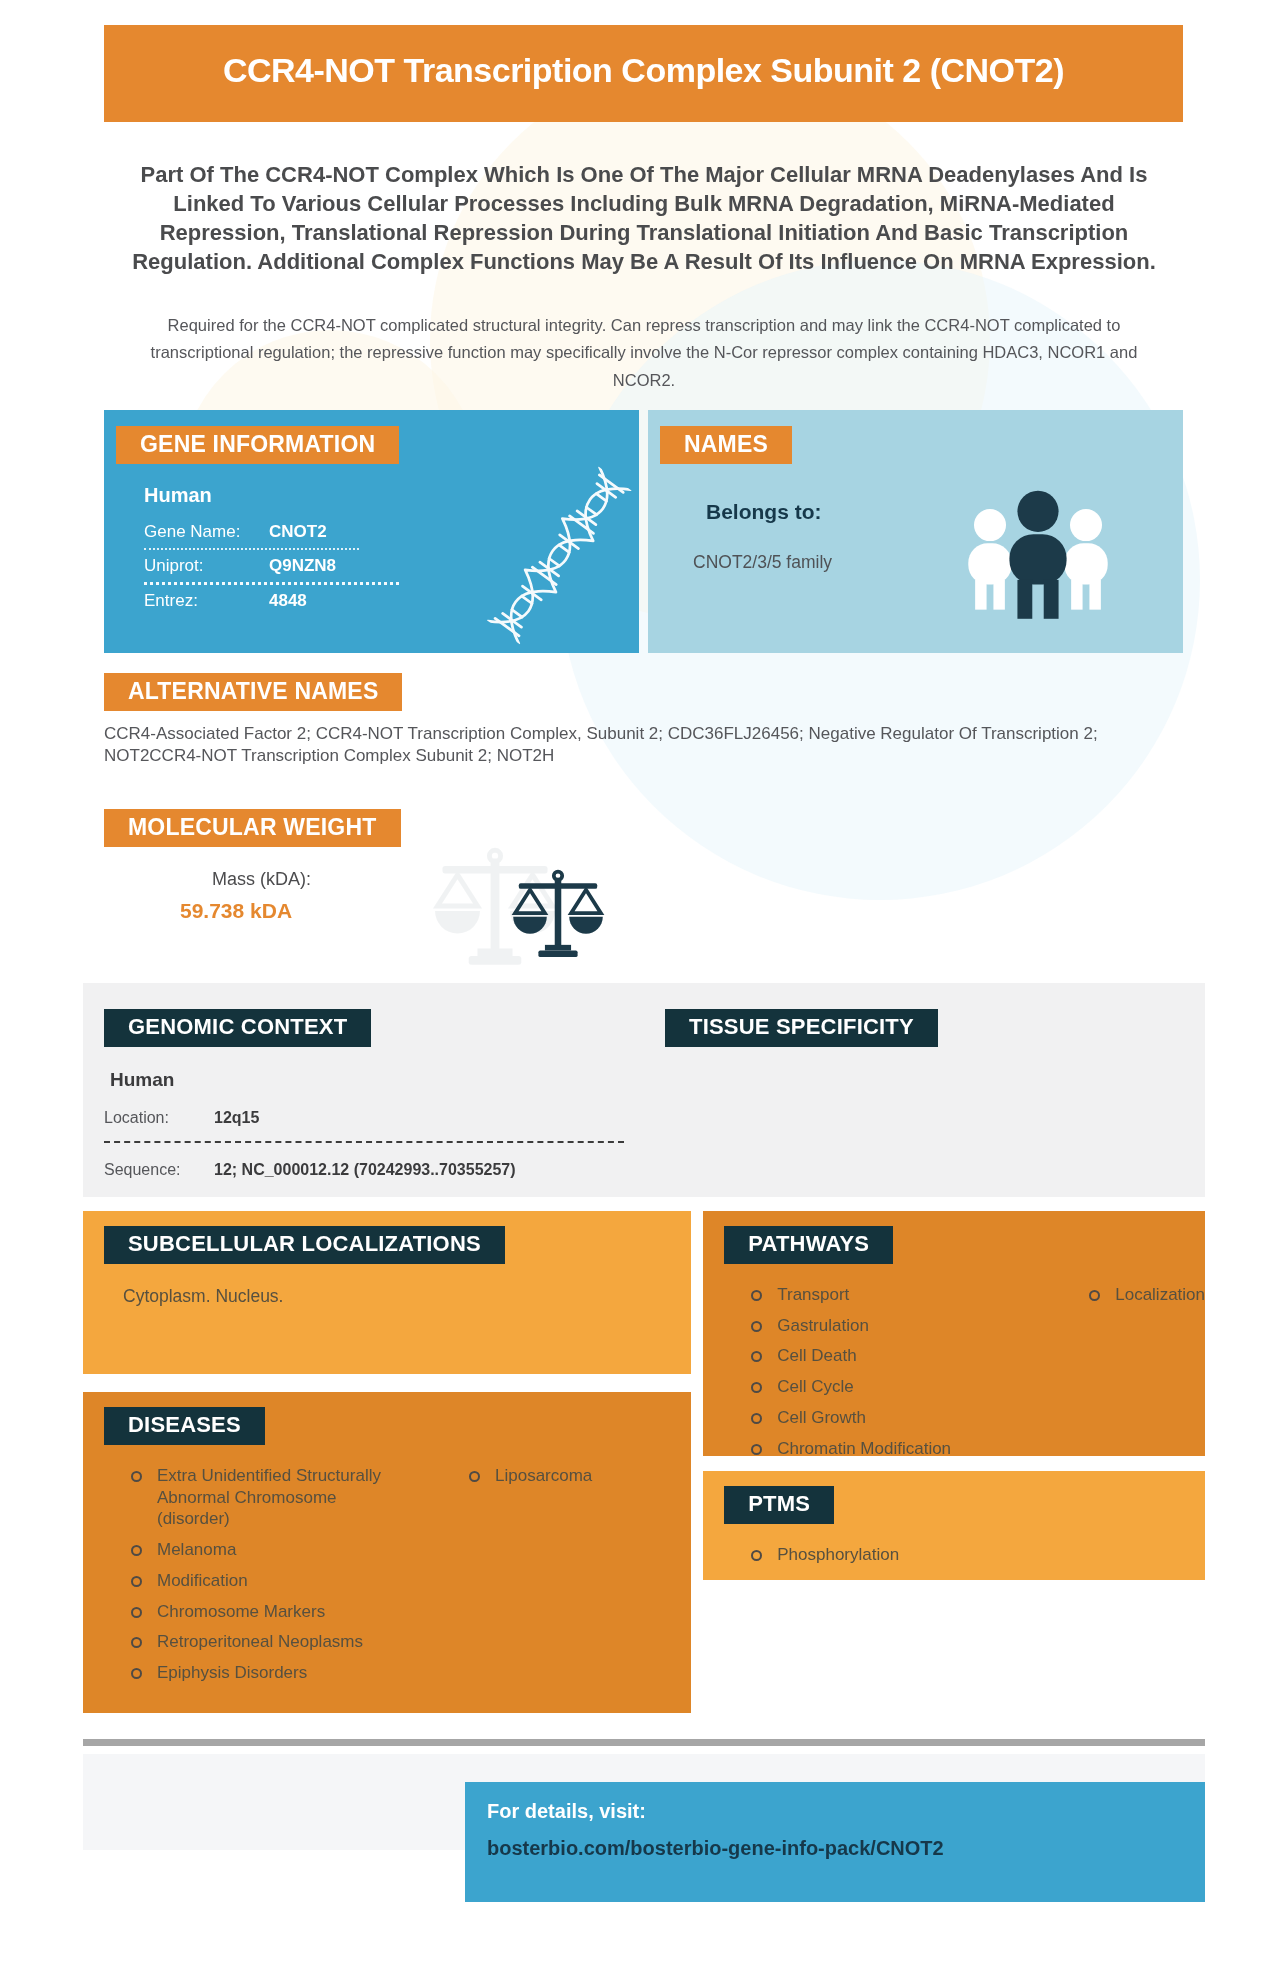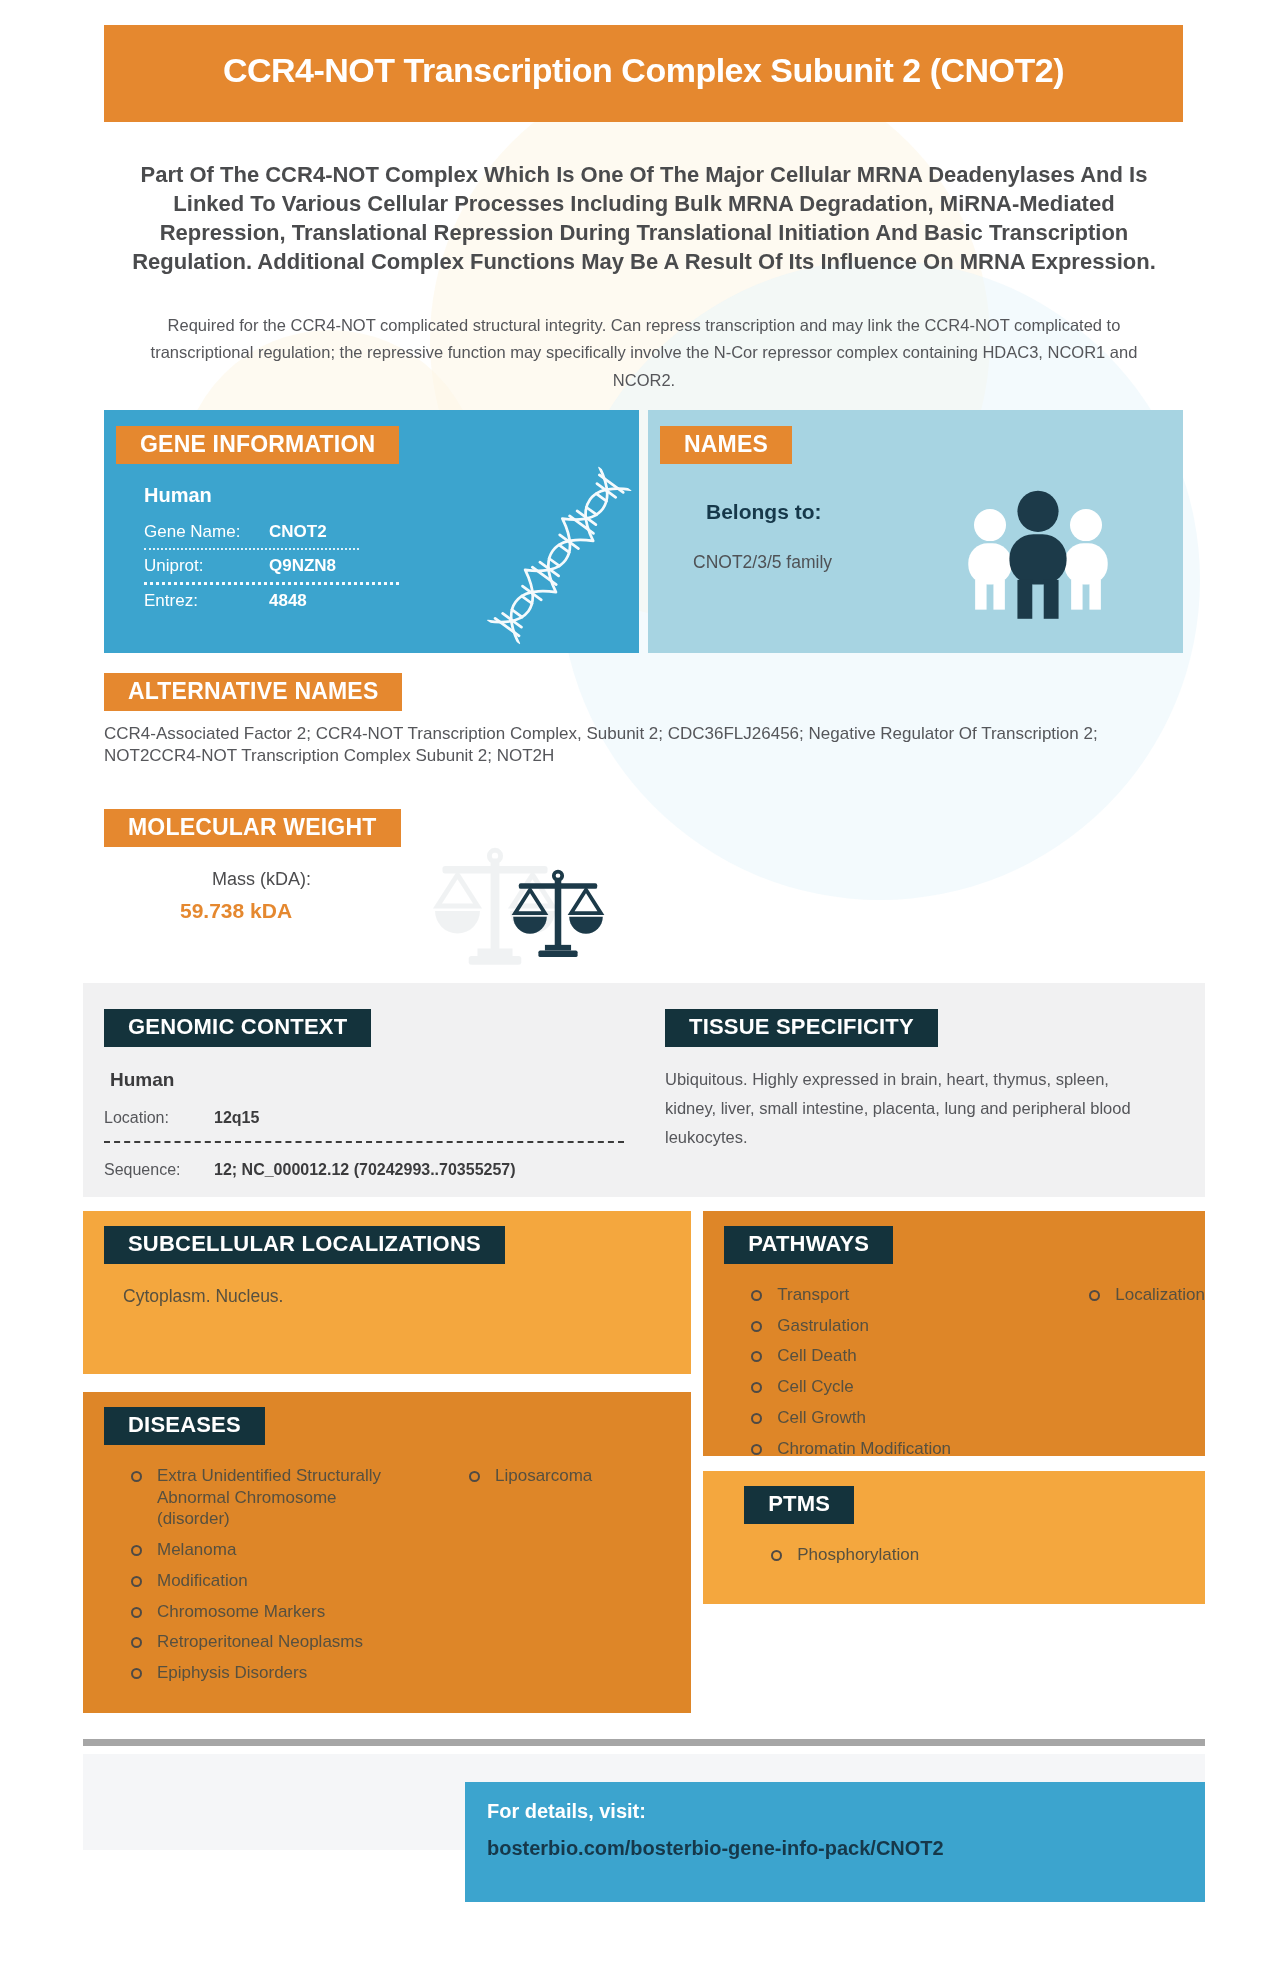--- a/index.html
+++ b/index.html
@@ -86,21 +86,21 @@
   .blist li::before{content:"";position:absolute;left:10px;top:6px;width:7px;height:7px;
             border:2px solid #4F4A44;border-radius:50%;}
   .twocol-list{display:flex;}
   .twocol-list .c1{width:300px;}
   .twocol-list .c1 li{max-width:250px;}
   .twocol-list .c2{flex:1;}
   .box-sub{height:163px;}
   .box-dis{height:321px;}
   .box-int{height:192px;}
   .box-pat{height:245px;}
-  .box-ptm{height:133px;padding-left:20px;}
+  .box-ptm{height:109px;}
   .sub-text{margin:22px 0 0 40px;font-size:17.5px;color:#57503F;}
 
   
   .foot-bar{margin:26px 83px 0;height:7px;background:#A6A6A6;}
   .foot-area{margin:8px 83px 0;height:96px;background:#F5F6F8;position:relative;}
   .visit-box{position:absolute;left:382px;right:0;top:28px;height:120px;background:#3CA4CE;
              padding:18px 0 0 22px;box-sizing:border-box;overflow:hidden;}
   .visit-label{color:#ffffff;font-weight:bold;font-size:20px;}
   .visit-link{color:#16384A;font-weight:bold;font-size:20px;margin-top:14px;display:block;
               text-decoration:none;}
@@ -241,21 +241,20 @@
           <span class="val">12q15</span>
         </div>
         <div class="dashline"></div>
         <div class="g-row">
           <span class="lab">Sequence:</span>
           <span class="val">12; NC_000012.12 (70242993..70355257)</span>
         </div>
       </div>
       <div class="tcol">
         <span class="band-dark">TISSUE SPECIFICITY</span>
-        <div class="tissue-text">Ubiquitous. Highly expressed in brain, heart, thymus, spleen, kidney, liver, small intestine, placenta, lung and peripheral blood leukocytes.</div>
       </div>
     </div>
 
     <div class="grid">
       <div class="colL">
         <div class="obox light box-sub">
           <span class="band-dark">SUBCELLULAR LOCALIZATIONS</span>
           <div class="sub-text">Cytoplasm. Nucleus.</div>
         </div>
         <div class="obox dark box-dis">

